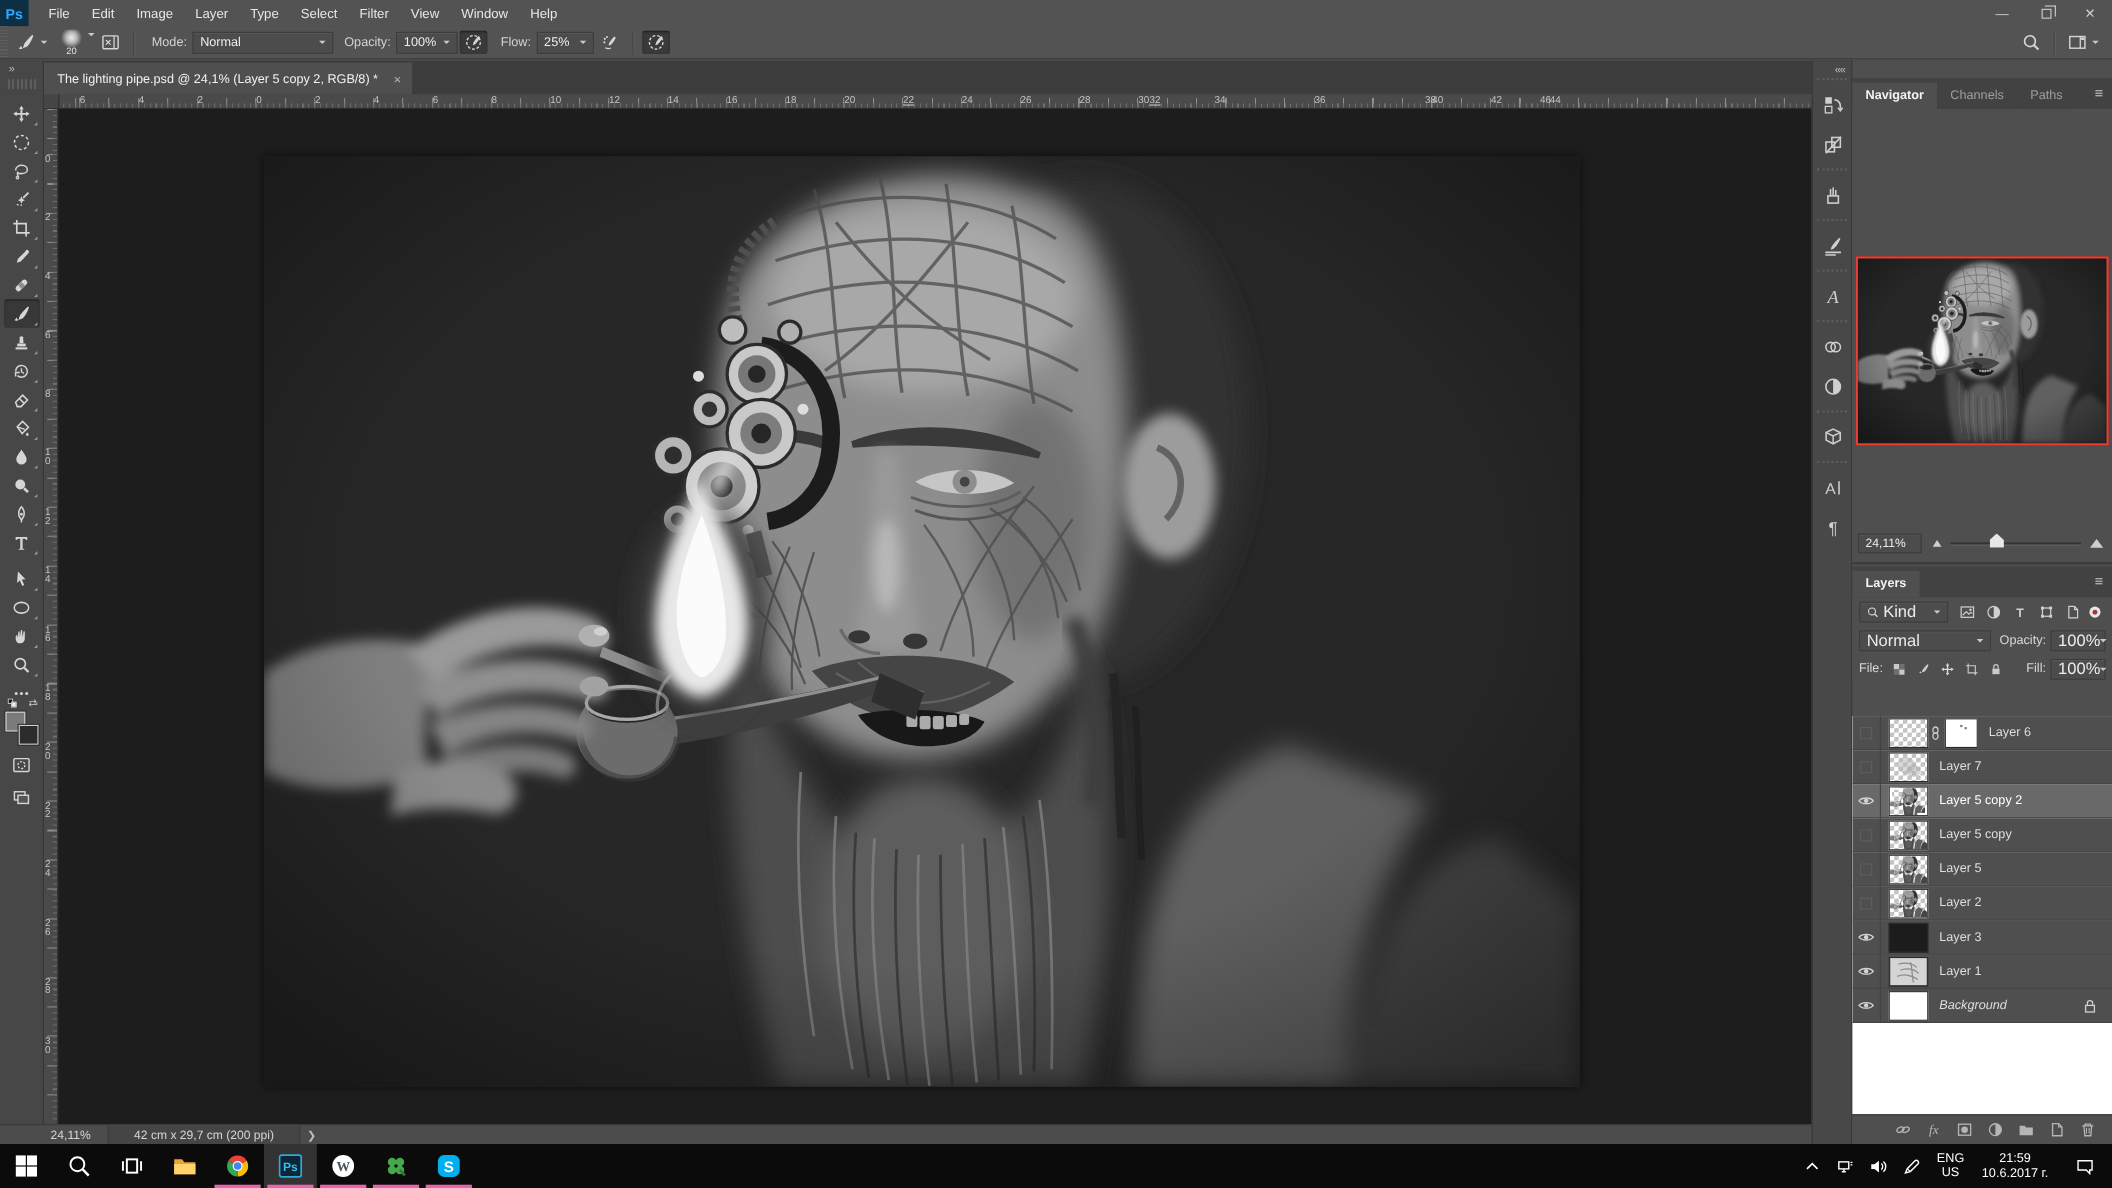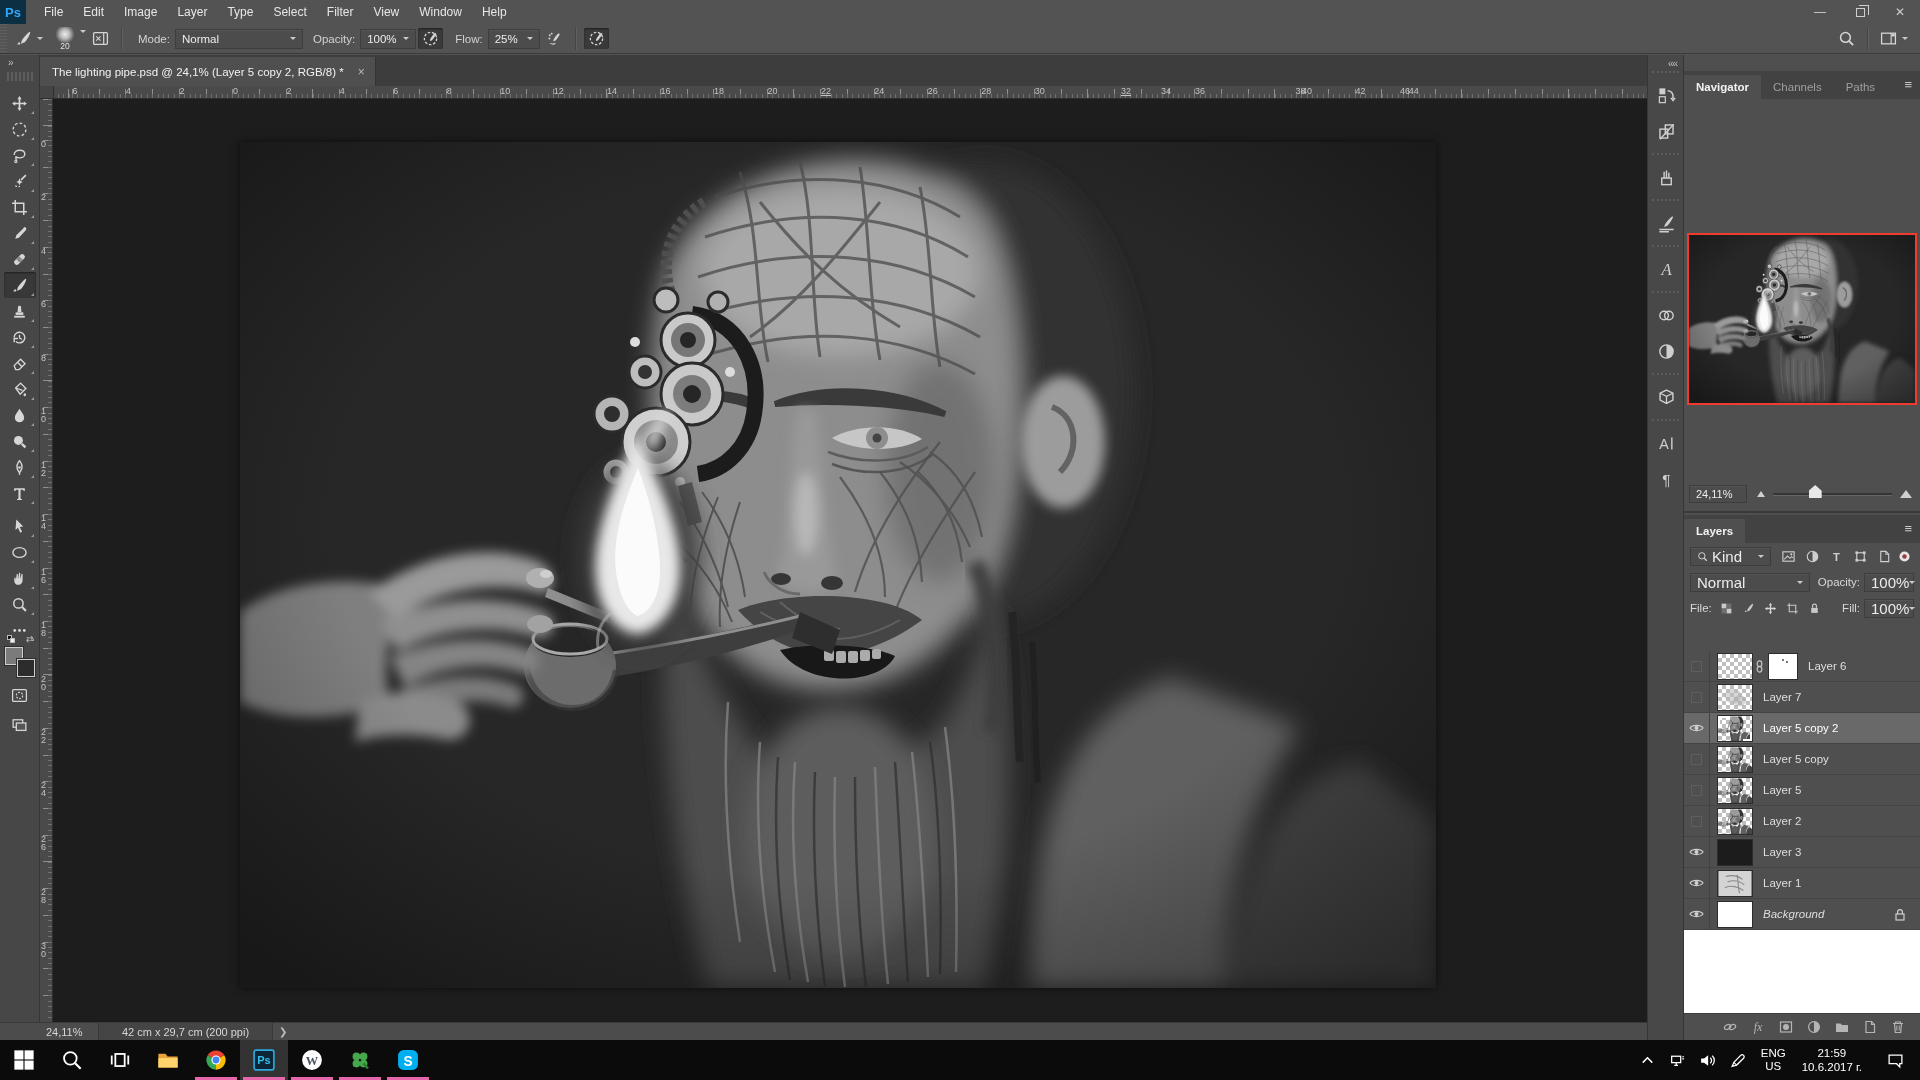--- a/index.html
+++ b/index.html
@@ -885,22 +885,22 @@
     <span class="hlab" style="left: 513.65px;">12</span>
     <span class="hlab" style="left: 567.1px;">14</span>
     <span class="hlab" style="left: 620.55px;">16</span>
     <span class="hlab" style="left: 674px;">18</span>
     <span class="hlab" style="left: 727.45px;">20</span>
     <span class="hlab" style="left: 780.9px; text-decoration: underline;">22</span>
     <span class="hlab" style="left: 834.35px;">24</span>
     <span class="hlab" style="left: 887.8px;">26</span>
     <span class="hlab" style="left: 941.25px;">28</span>
     <span class="hlab" style="left: 994.7px;">30</span>
-    <span class="hlab" style="left: 1081px; text-decoration: underline;">32</span>
-    <span class="hlab" style="left: 1121px;">34</span>
+    <span class="hlab" style="left: 1005px; text-decoration: underline;">32</span>
+    <span class="hlab" style="left: 1064px;">34</span>
     <span class="hlab" style="left: 1155.05px;">36</span>
     <span class="hlab" style="left: 1208.5px; padding-left: 47px;">38</span>
     <span class="hlab" style="left: 1261.95px;">40</span>
     <span class="hlab" style="left: 1315.4px;">42</span>
     <span class="hlab" style="left: 1368.85px;">44</span>
     <span class="hlab" style="left: 1360px;">46</span>
   </div>
 <div id="vruler">
     <span class="vlab" style="top: 41px;">0</span>
     <span class="vlab" style="top: 94.45px;">2</span>

